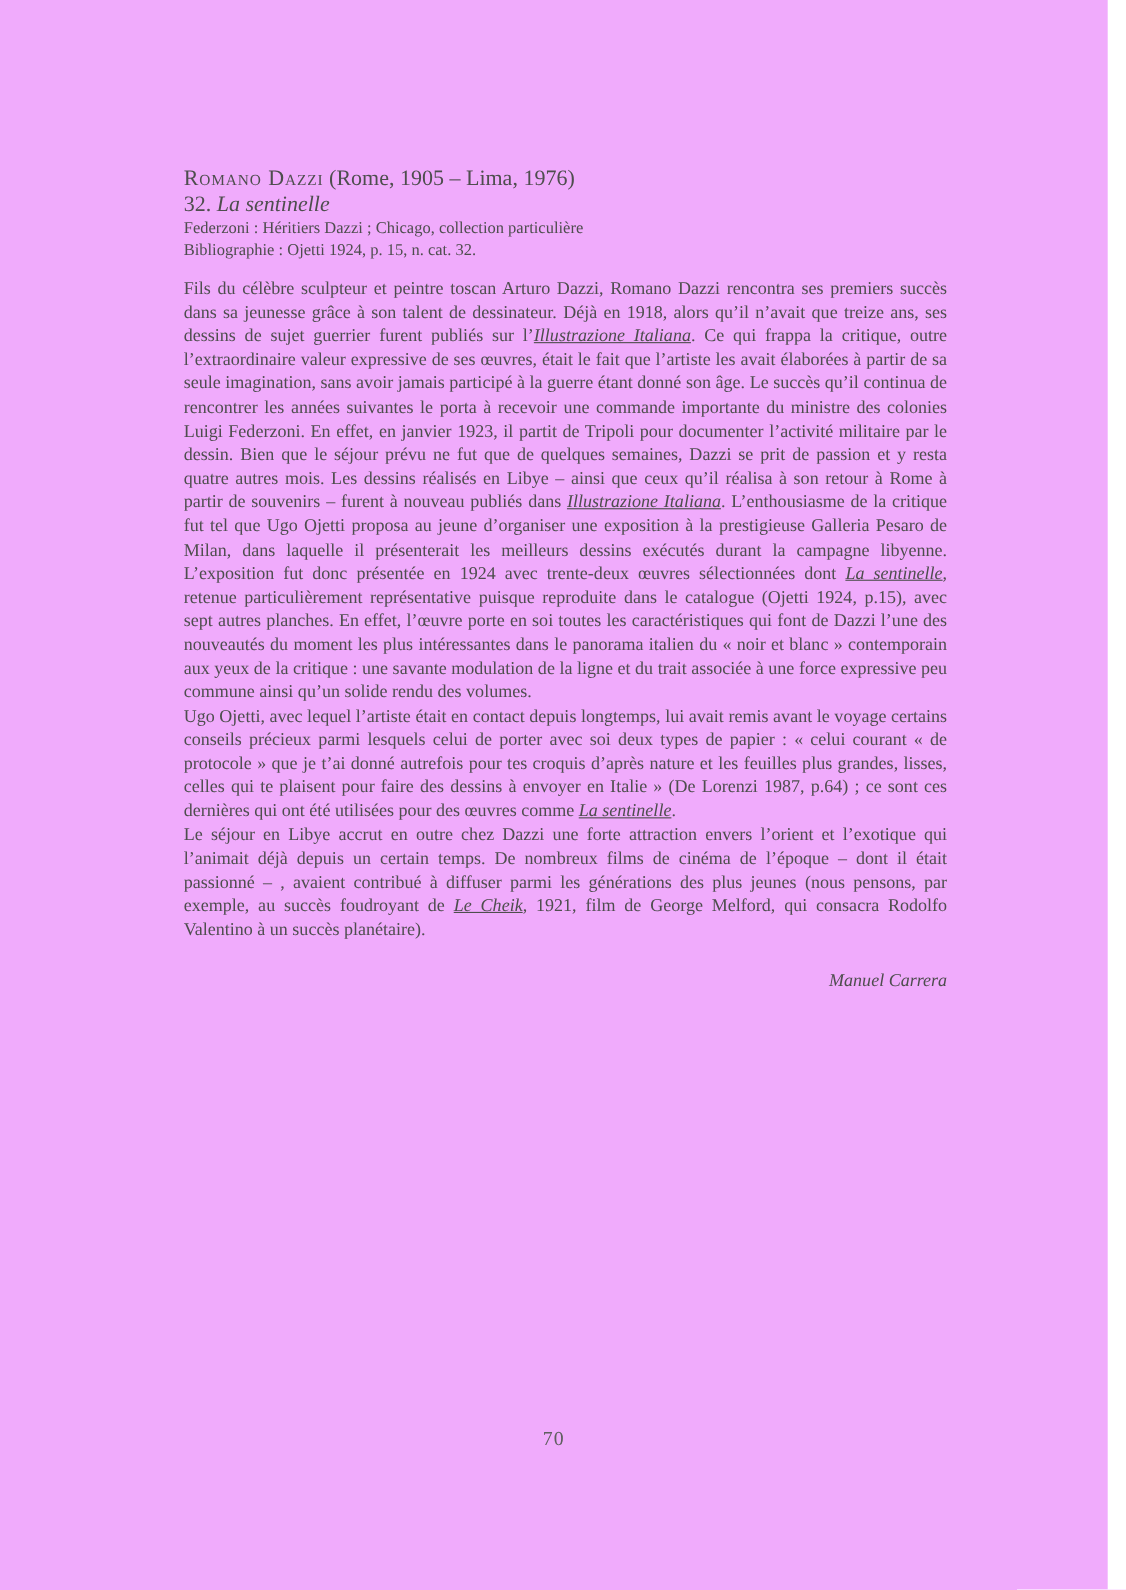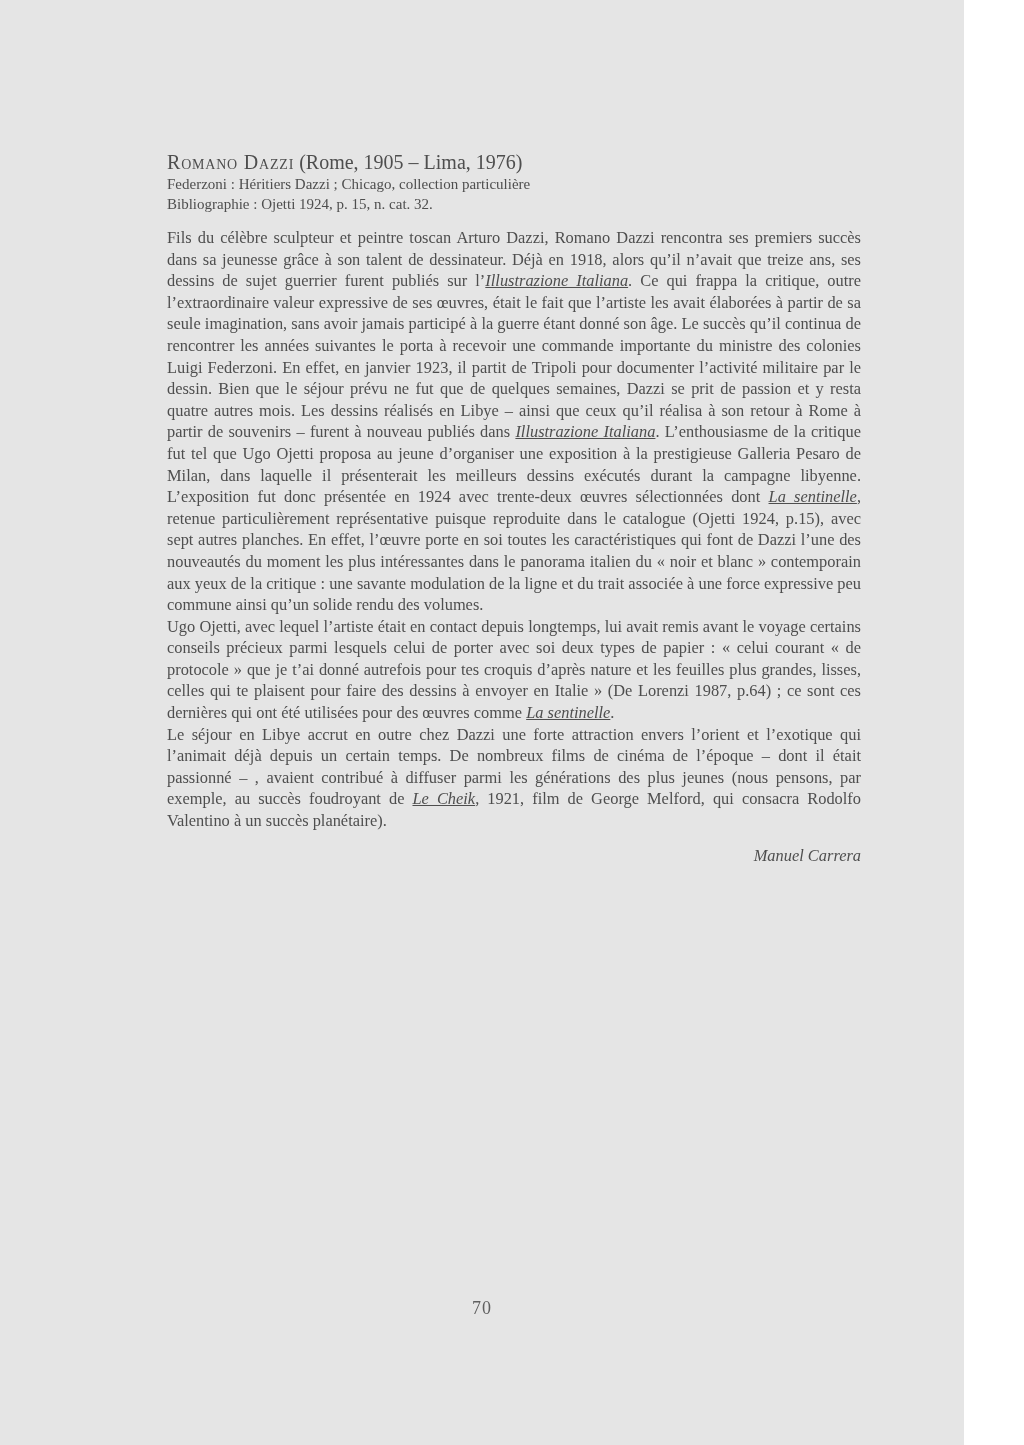--- a/index.html
+++ b/index.html
@@ -4,24 +4,25 @@
 <style>
   html, body {
     margin: 0;
     padding: 0;
     background: #ffffff;
   }
   .page {
     position: relative;
     width: 964px;
     height: 1445px;
-    background: #e5e5e5;
+    background: #f0abfc;
     font-family: "Liberation Serif", serif;
     color: #4e4e4e;
     overflow: hidden;
+    padding-left: 43px;
   }
   .text-block {
     position: absolute;
     left: 167px;
     top: 150px;
     width: 694px;
   }
   .artist-line {
     font-size: 20px;
     line-height: 24px;
@@ -50,21 +51,21 @@
   }
   .essay p {
     margin: 0;
     padding: 0;
   }
   .essay em {
     font-style: italic;
     text-decoration: underline;
   }
   .signature {
-    margin-top: 13px;
+    margin-top: 24px;
     font-size: 16.4px;
     line-height: 21.6px;
     text-align: right;
     font-style: italic;
   }
   .page-number {
     position: absolute;
     top: 1298px;
     left: 0;
     width: 100%;
@@ -77,20 +78,23 @@
 </head>
 <body>
 
 <div class="page">
   <div class="text-block">
 
     <div class="artist-line">
       <span class="artist-name">Romano Dazzi</span><span> (Rome, 1905 – Lima, 1976)</span>
     </div>
 
+    <div class="work-title-line">
+      <span>32. </span><span class="work-title">La sentinelle</span>
+    </div>
 
     <div class="detail-line">Federzoni : Héritiers Dazzi ; Chicago, collection particulière</div>
     <div class="detail-line">Bibliographie : Ojetti 1924, p. 15, n. cat. 32.</div>
 
     <div class="essay">
         <p><span>Fils du célèbre sculpteur et peintre toscan Arturo Dazzi, Romano Dazzi rencontra ses premiers succès dans sa jeunesse grâce à son talent de dessinateur. Déjà en 1918, alors qu’il n’avait que treize ans, ses dessins de sujet guerrier furent publiés sur l’</span><em>Illustrazione Italiana</em><span>. Ce qui frappa la critique, outre l’extraordinaire valeur expressive de ses œuvres, était le fait que l’artiste les avait élaborées à partir de sa seule imagination, sans avoir jamais participé à la guerre étant donné son âge. Le succès qu’il continua de rencontrer les années suivantes le porta à recevoir une commande importante du ministre des colonies Luigi Federzoni. En effet, en janvier 1923, il partit de Tripoli pour documenter l’activité militaire par le dessin. Bien que le séjour prévu ne fut que de quelques semaines, Dazzi se prit de passion et y resta quatre autres mois. Les dessins réalisés en Libye – ainsi que ceux qu’il réalisa à son retour à Rome à partir de souvenirs – furent à nouveau publiés dans </span><em>Illustrazione Italiana</em><span>. L’enthousiasme de la critique fut tel que Ugo Ojetti proposa au jeune d’organiser une exposition à la prestigieuse Galleria Pesaro de Milan, dans laquelle il présenterait les meilleurs dessins exécutés durant la campagne libyenne. L’exposition fut donc présentée en 1924 avec trente-deux œuvres sélectionnées dont </span><em>La sentinelle</em><span>, retenue particulièrement représentative puisque reproduite dans le catalogue (Ojetti 1924, p.15), avec sept autres planches. En effet, l’œuvre porte en soi toutes les caractéristiques qui font de Dazzi l’une des nouveautés du moment les plus intéressantes dans le panorama italien du « noir et blanc » contemporain aux yeux de la critique : une savante modulation de la ligne et du trait associée à une force expressive peu commune ainsi qu’un solide rendu des volumes.</span></p>
         <p><span>Ugo Ojetti, avec lequel l’artiste était en contact depuis longtemps, lui avait remis avant le voyage certains conseils précieux parmi lesquels celui de porter avec soi deux types de papier : « celui courant « de protocole » que je t’ai donné autrefois pour tes croquis d’après nature et les feuilles plus grandes, lisses, celles qui te plaisent pour faire des dessins à envoyer en Italie » (De Lorenzi 1987, p.64) ; ce sont ces dernières qui ont été utilisées pour des œuvres comme </span><em>La sentinelle</em><span>.</span></p>
         <p><span>Le séjour en Libye accrut en outre chez Dazzi une forte attraction envers l’orient et l’exotique qui l’animait déjà depuis un certain temps. De nombreux films de cinéma de l’époque – dont il était passionné – , avaient contribué à diffuser parmi les générations des plus jeunes (nous pensons, par exemple, au succès foudroyant de </span><em>Le Cheik</em><span>, 1921, film de George Melford, qui consacra Rodolfo Valentino à un succès planétaire).</span></p>
       </div>
 

